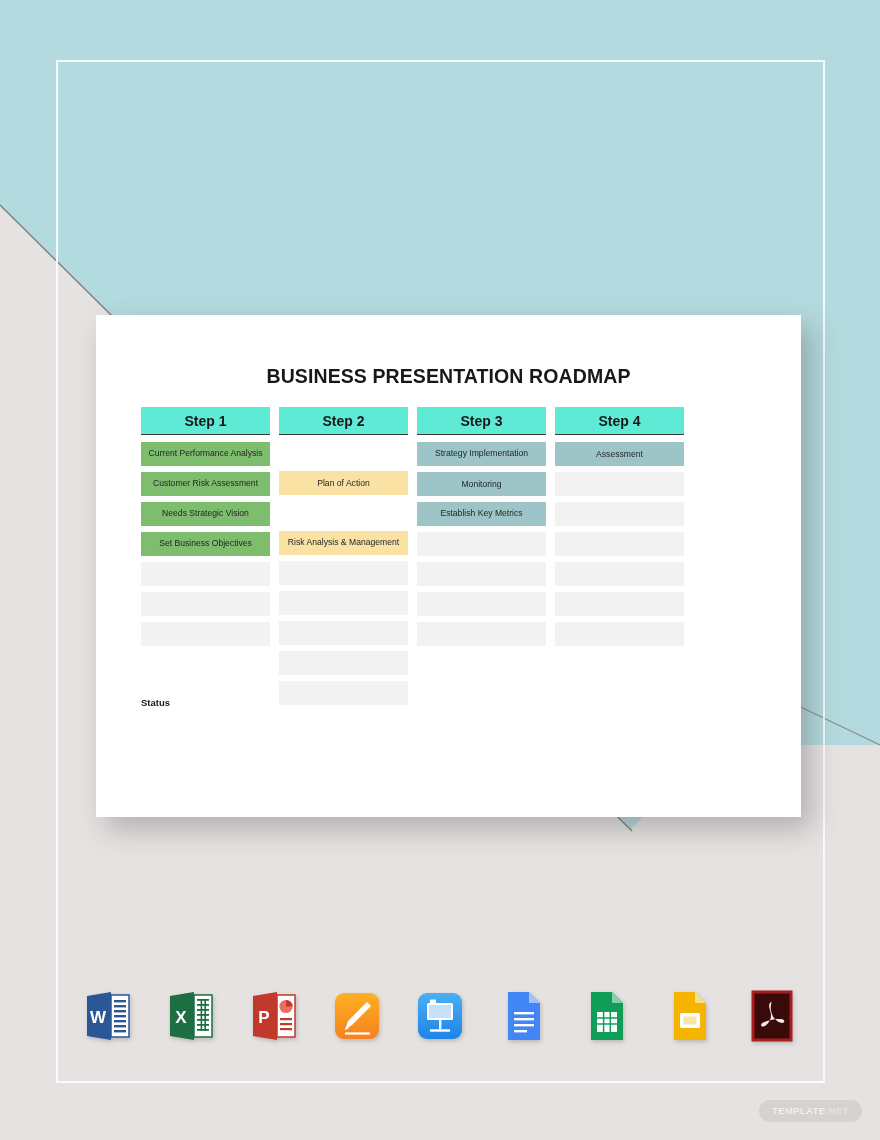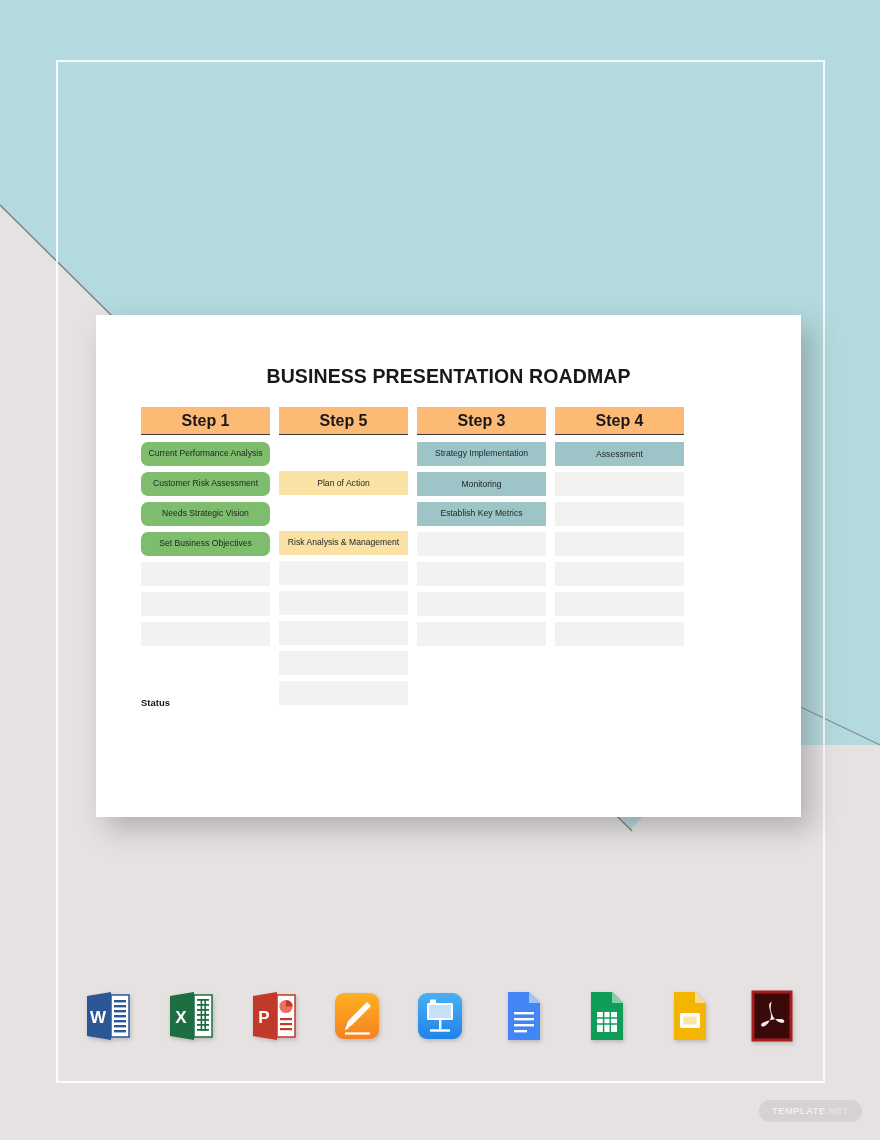--- a/index.html
+++ b/index.html
@@ -63,27 +63,27 @@
     left: 45px;
     top: 92px;
     width: 615px;
   }
 
   .rm-row { display: flex; gap: 9px; }
 
   .rm-col { width: 129px; flex: 0 0 129px; }
 
   .rm-head {
-    background: #fdba74;
+    background: #5eead4;
     border-bottom: 1.6px solid #3a3a3a;
     height: 28px;
     display: flex;
     align-items: center;
     justify-content: center;
-    font-size: 16px;
+    font-size: 14px;
     font-weight: bold;
     color: #17181a;
   }
 
   .rm-cells { margin-top: 7px; }
 
   .rm-cell {
     height: 24px;
     margin-bottom: 6px;
     display: flex;
@@ -92,21 +92,21 @@
     text-align: center;
     font-size: 8.6px;
     line-height: 1.18;
     color: #1f2123;
     padding: 0 4px;
   }
 
   .rm-cell.two-line { line-height: 1.12; }
 
   .st-empty    { background: #f2f2f2; }
-  .st-done     { background: #7fbd6e; border-radius: 7px; }
+  .st-done     { background: #7fbd6e; }
   .st-progress { background: #fae2a4; margin-top: 36px; }
   .st-upcoming { background: #9dc5c8; }
 
   
   .legend {
     position: absolute;
     left: 45px;
     top: 372px;
     width: 129px;
   }
@@ -203,21 +203,21 @@
             <div class="rm-cell st-done two-line">Current Performance Analysis</div>
             <div class="rm-cell st-done two-line">Customer Risk Assessment</div>
             <div class="rm-cell st-done two-line">Needs Strategic Vision</div>
             <div class="rm-cell st-done two-line">Set Business Objectives</div>
             <div class="rm-cell st-empty"></div>
             <div class="rm-cell st-empty"></div>
             <div class="rm-cell st-empty"></div>
           </div>
         </div>
         <div class="rm-col">
-          <div class="rm-head">Step 5</div>
+          <div class="rm-head">Step 2</div>
           <div class="rm-cells">
             <div class="rm-cell st-progress">Plan of Action</div>
             <div class="rm-cell st-progress two-line">Risk Analysis &amp; Management</div>
             <div class="rm-cell st-empty"></div>
             <div class="rm-cell st-empty"></div>
             <div class="rm-cell st-empty"></div>
             <div class="rm-cell st-empty"></div>
             <div class="rm-cell st-empty"></div>
           </div>
         </div>

